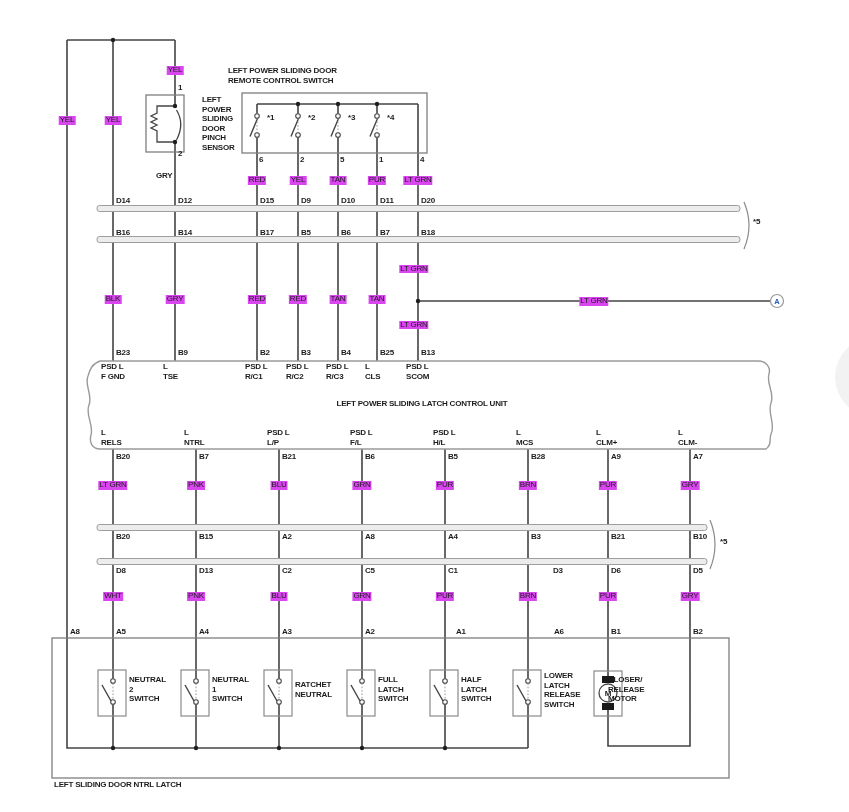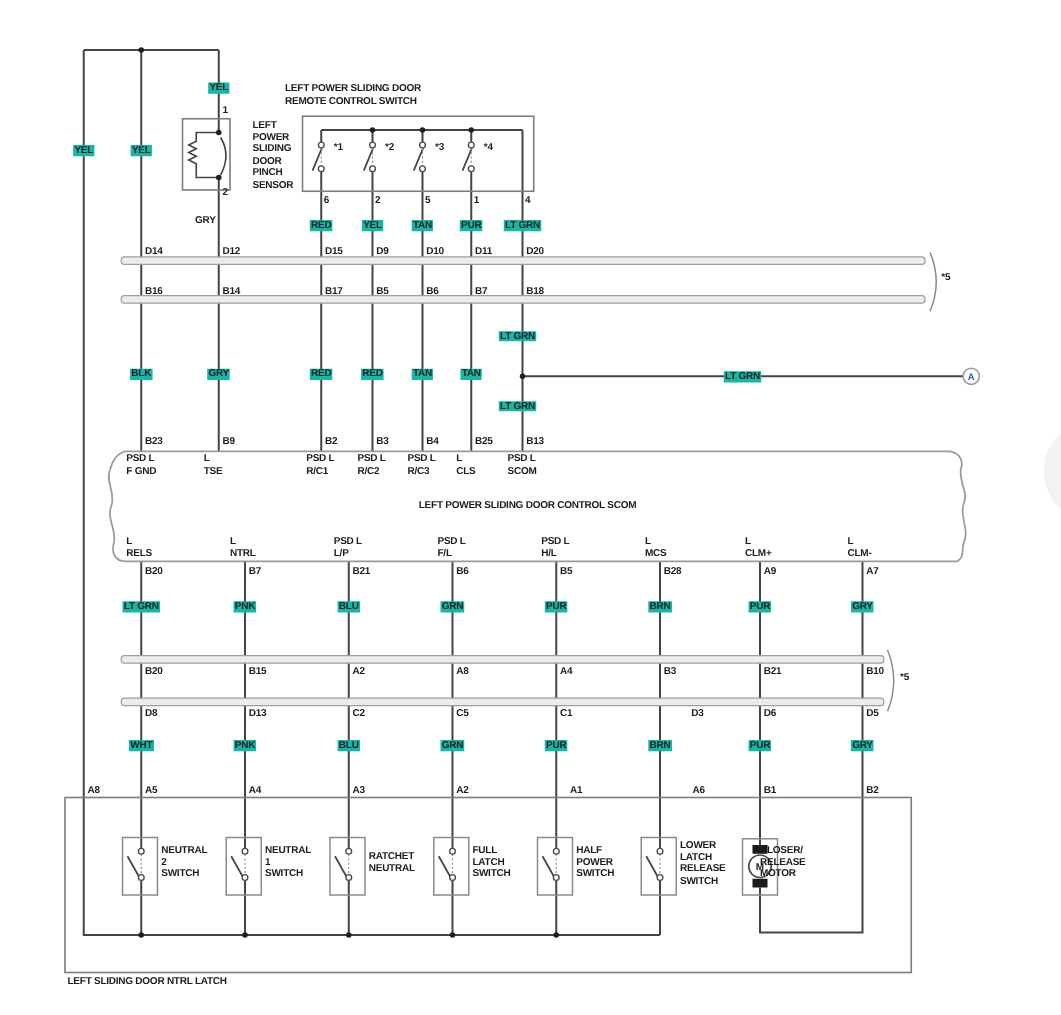--- a/index.html
+++ b/index.html
@@ -3,23 +3,23 @@
 <meta charset="utf-8">
 <style>
 *{margin:0;padding:0;box-sizing:border-box}
 html,body{background:#fff}
 #stage{position:relative;width:849px;height:812px;background:#fff;overflow:hidden;
   font-family:"Liberation Sans",sans-serif;color:#1c1c1c}
 #linework{position:absolute;left:0;top:0}
 .lbl{position:absolute;font-size:8px;font-weight:bold;line-height:9.5px;
   white-space:pre-line;letter-spacing:-0.2px}
 .ctr{transform:translateX(-50%)}
-.wire{position:absolute;font-size:8px;font-weight:bold;line-height:8.5px;
+.wire{position:absolute;font-size:8px;font-weight:normal;line-height:8.5px;
   white-space:nowrap;letter-spacing:-0.2px;transform:translateX(-50%);
-  background:#14b8a6;padding:0 1px}
+  background:#d946ef;padding:0 1px}
 .sym{position:absolute;font-size:8px;font-weight:bold;transform:translateX(-50%)}
 .ref{position:absolute;font-size:7.5px;font-weight:bold;transform:translateX(-50%);
   color:#2456c4;cursor:pointer}
 </style>
 </head>
 <body>
 
 <div id="stage">
 
   <svg id="linework" width="849" height="812" viewBox="0 0 849 812">
@@ -199,21 +199,21 @@
   <span class="lbl" style="left:245px;top:362px">PSD L
 R/C1</span>
   <span class="lbl" style="left:286px;top:362px">PSD L
 R/C2</span>
   <span class="lbl" style="left:326px;top:362px">PSD L
 R/C3</span>
   <span class="lbl" style="left:365px;top:362px">L
 CLS</span>
   <span class="lbl" style="left:406px;top:362px">PSD L
 SCOM</span>
-  <span class="lbl ctr" style="left:422px;top:398.5px">LEFT POWER SLIDING DOOR CONTROL SCOM</span>
+  <span class="lbl ctr" style="left:422px;top:398.5px">LEFT POWER SLIDING LATCH CONTROL UNIT</span>
 
   <span class="lbl" style="left:101px;top:428px">L
 RELS</span>
   <span class="lbl" style="left:184px;top:428px">L
 NTRL</span>
   <span class="lbl" style="left:267px;top:428px">PSD L
 L/P</span>
   <span class="lbl" style="left:350px;top:428px">PSD L
 F/L</span>
   <span class="lbl" style="left:433px;top:428px">PSD L
@@ -283,21 +283,21 @@
 SWITCH</span>
   <span class="lbl" style="left:212px;top:675px">NEUTRAL
 1
 SWITCH</span>
   <span class="lbl" style="left:295px;top:680px">RATCHET
 NEUTRAL</span>
   <span class="lbl" style="left:378px;top:675px">FULL
 LATCH
 SWITCH</span>
   <span class="lbl" style="left:461px;top:675px">HALF
-POWER
+LATCH
 SWITCH</span>
   <span class="lbl" style="left:544px;top:671px">LOWER
 LATCH
 RELEASE
 SWITCH</span>
   <span class="lbl" style="left:608px;top:675px">CLOSER/
 RELEASE
 MOTOR</span>
   <span class="sym" style="left:608px;top:689px">M</span>
 

